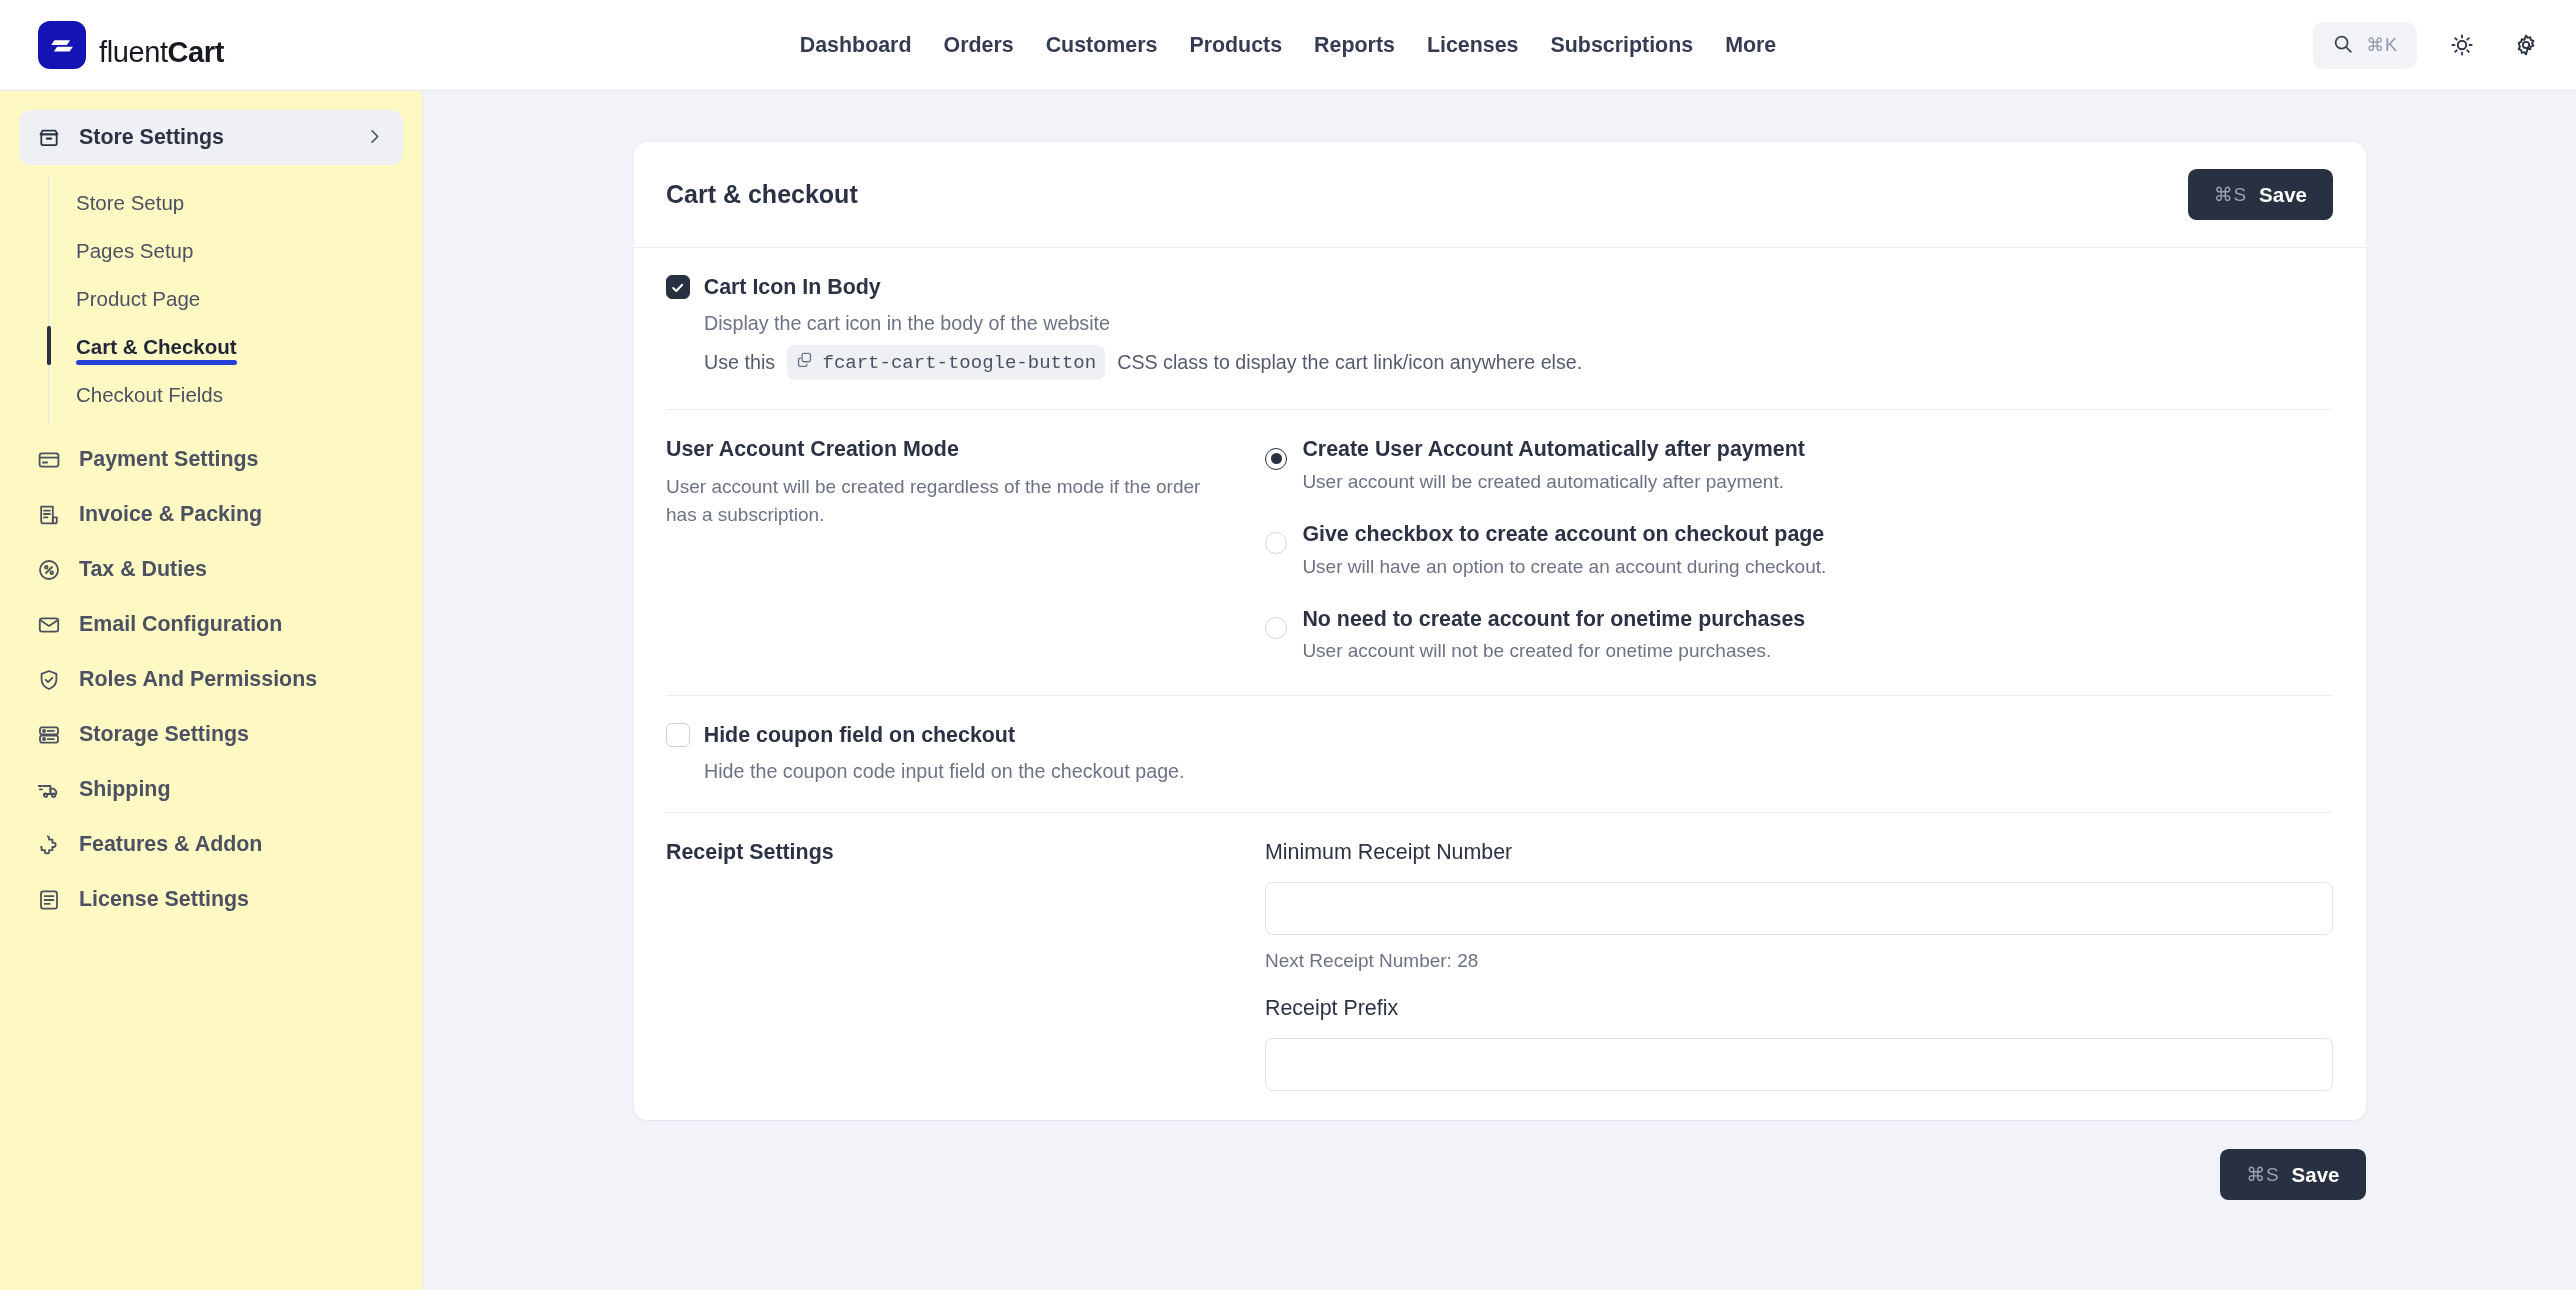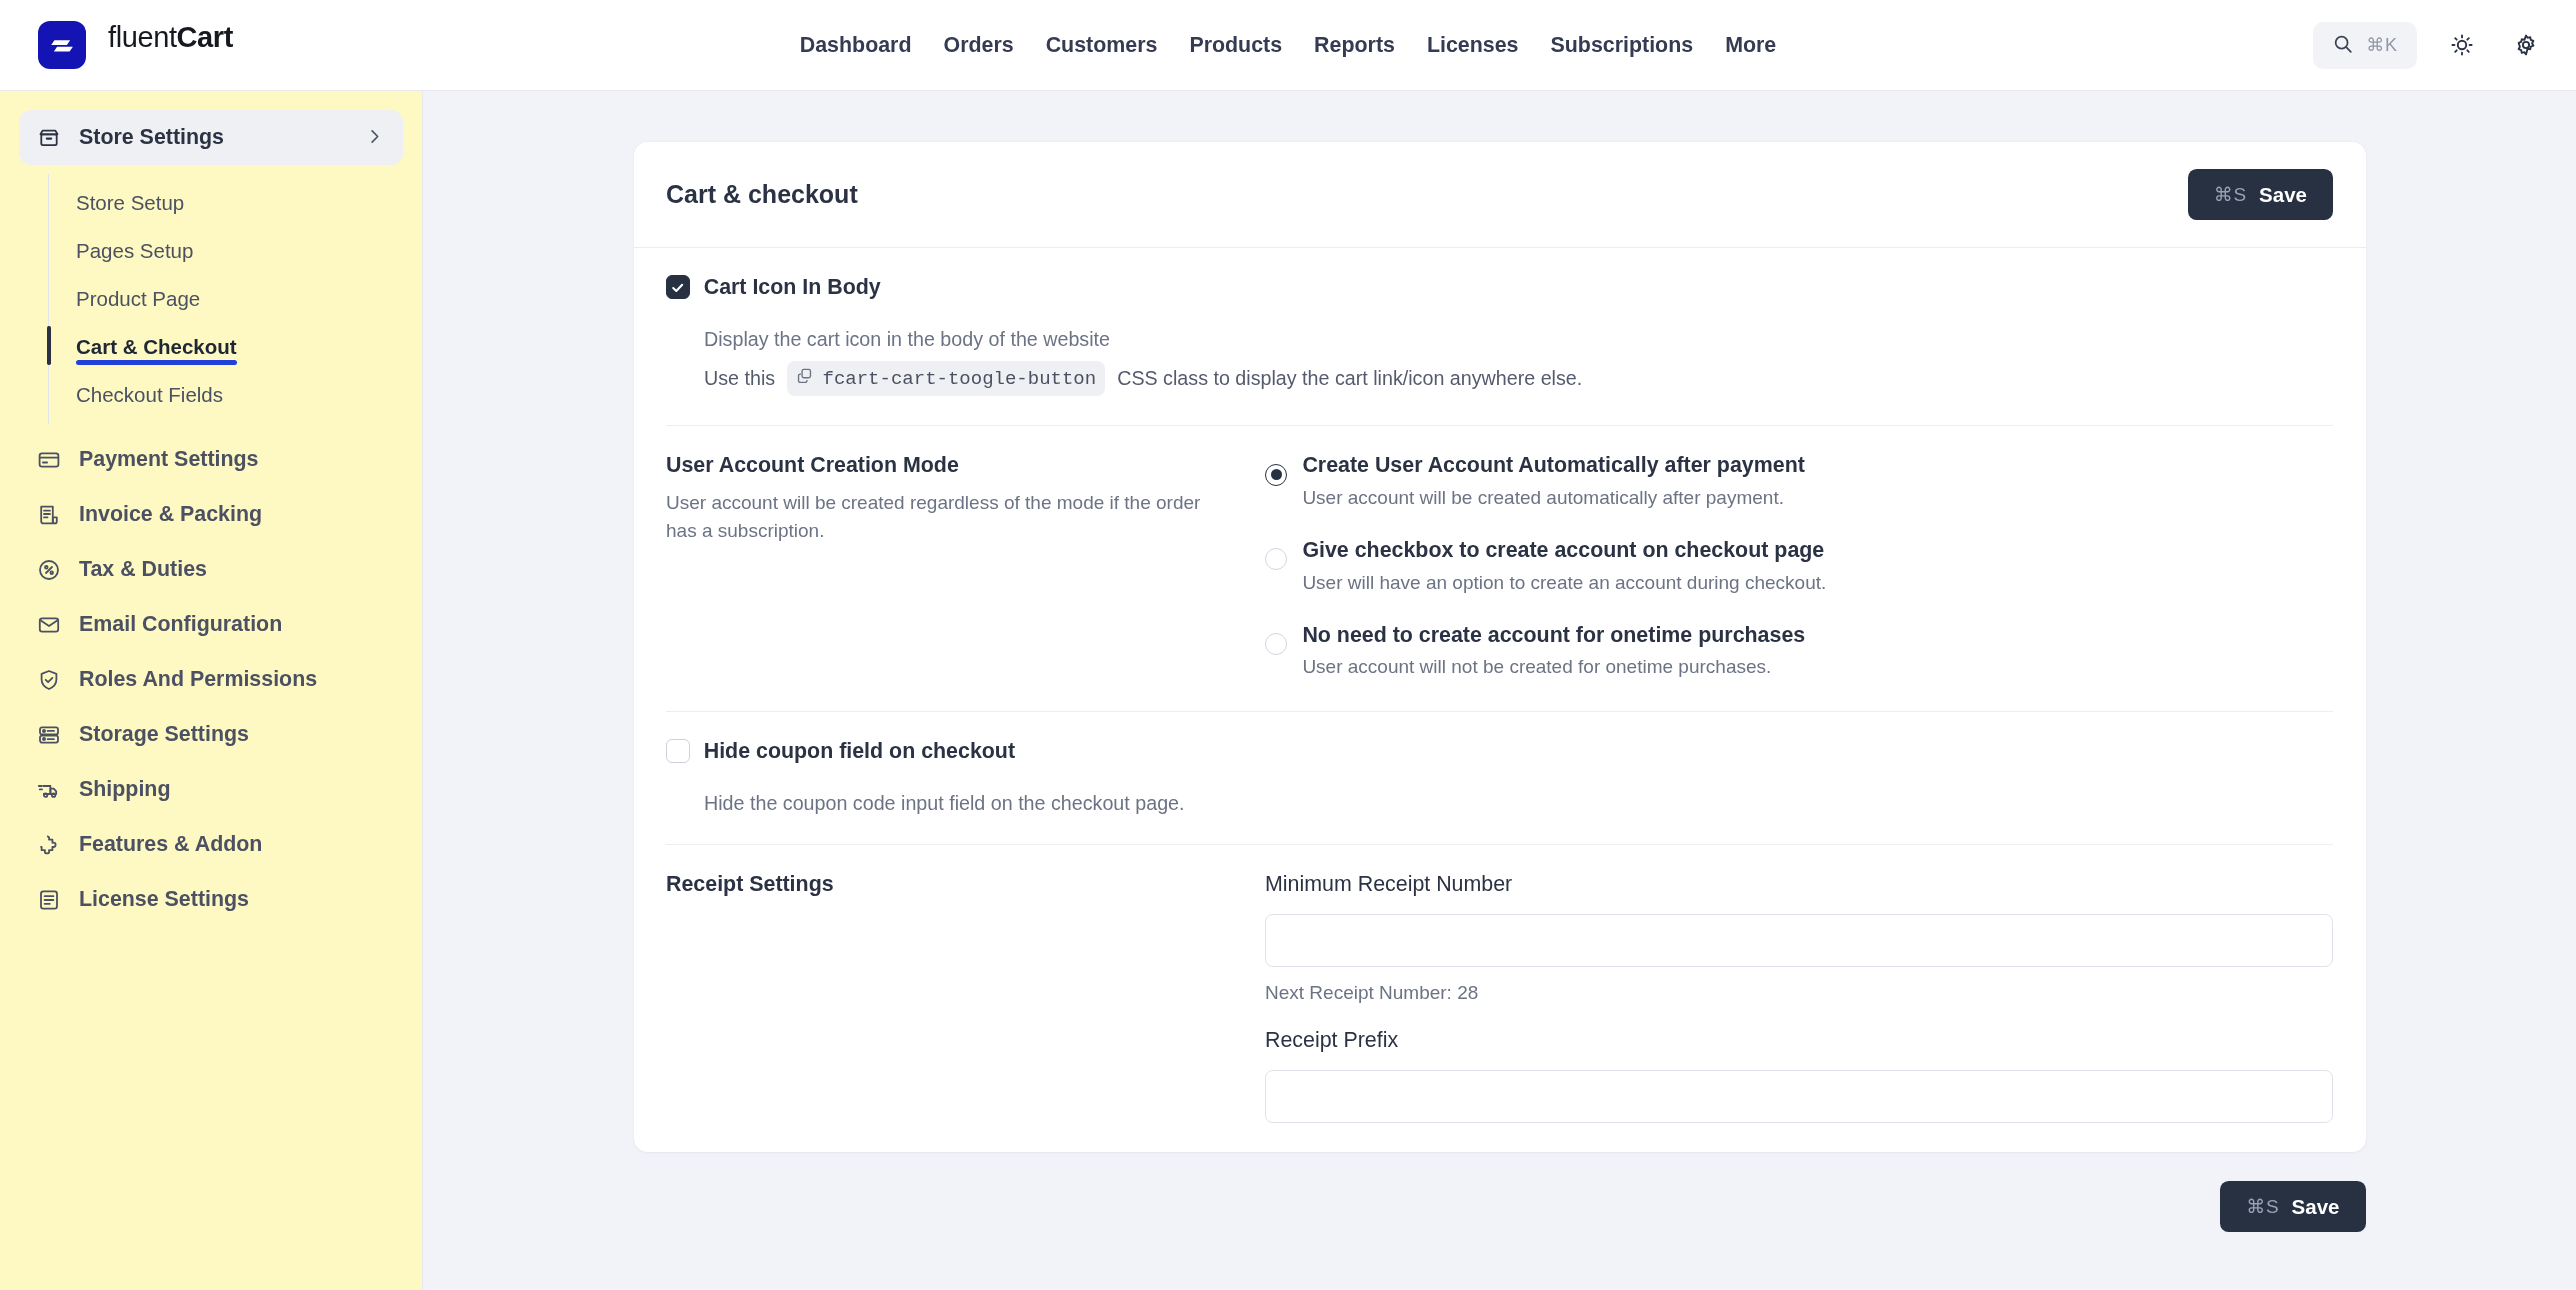--- a/index.html
+++ b/index.html
@@ -14,21 +14,21 @@
   
   .topbar {
     height: 91px;
     background: #ffffff;
     border-bottom: 0.9px solid #e8eaf0;
     display: flex;
     align-items: center;
     padding: 0 31px 0 38px;
     position: relative;
   }
-  .brand { display: flex; align-items: flex-start; gap: 22px; }
+  .brand { display: flex; align-items: flex-end; gap: 13px; }
   .brand-logo {
     width: 48px; height: 48px; border-radius: 12px;
     background: #1414b4;
     display: flex; align-items: center; justify-content: center;
   }
   .brand-text { font-size: 29px; letter-spacing: -0.4px; color: #16191f; }
   .brand-text .light { font-weight: 300; }
   .brand-text .bold { font-weight: 700; }
 
   .mainnav {
@@ -178,21 +178,21 @@
     background: #fff;
     display: flex; align-items: center; justify-content: center;
     cursor: pointer;
   }
   .cbx.checked { background: #273142; border-color: #273142; }
   .cbx.disabled { border-color: #e0e2e9; background: #f8f9fb; cursor: default; }
   .check-label { font-size: 21.4px; font-weight: 700; color: #2b3244; }
   .check-label.muted { color: #a9aeba; }
   .sub-desc {
     font-size: 19.7px; color: #6b7384;
-    margin: 28px 0 0 38px;
+    margin: 12px 0 0 38px;
   }
   .sub-desc.muted { color: #b1b6c2; }
   .use-line {
     display: flex; align-items: center; gap: 12px;
     margin: 10px 0 0 38px;
     font-size: 19.7px; color: #545b6d;
   }
   .chip {
     display: inline-flex; align-items: center; gap: 9.4px;
     background: #eff0f4;

